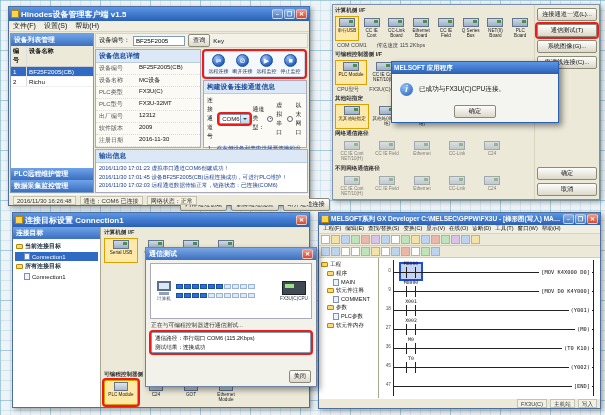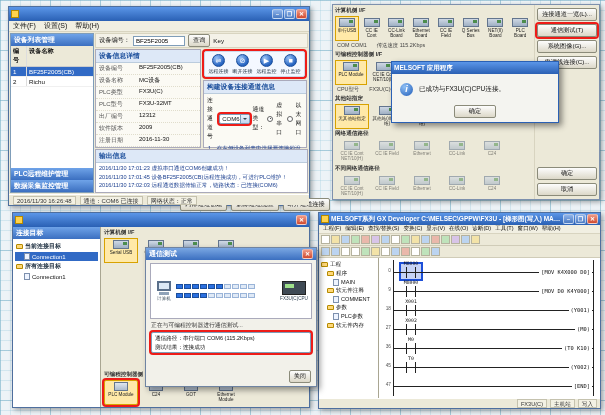--- a/index.html
+++ b/index.html
@@ -170,20 +170,21 @@
            background:#ece9d8; border-top:1px solid #fff; font-size:5.6px; padding:0 3px; color:#333; }
 </style>
 </head>
 <body>
 
 <div class="page">
 
   <section class="win app">
     <div class="tbar">
       <span class="tico"></span>
+      <span class="ttxt">Hinodes设备管理客户端 v1.5</span>
       <span class="wbtns">
         <span class="wbtn">–</span>
         <span class="wbtn">❐</span>
         <span class="wbtn close">✕</span>
       </span>
     </div>
     <div class="mbar">
       <span>文件(F)</span>
       <span>设置(S)</span>
       <span>帮助(H)</span>
@@ -475,20 +476,21 @@
         <span class="iico">i</span>
         <span>已成功与FX3U(C)CPU连接。</span>
       </div>
       <span class="btn pok">确定</span>
     </div>
   </section>
 
   <section class="win conn">
     <div class="tbar">
       <span class="tico"></span>
+      <span class="ttxt">连接目标设置 Connection1</span>
       <span class="wbtns">
           <span class="wbtn close">✕</span>
         </span>
     </div>
     <div class="cbody">
       <div class="cpanel">
         <div class="gbar">连接目标</div>
         <div class="ctree">
           <div class="cti grp">
               <span class="fold"></span>

